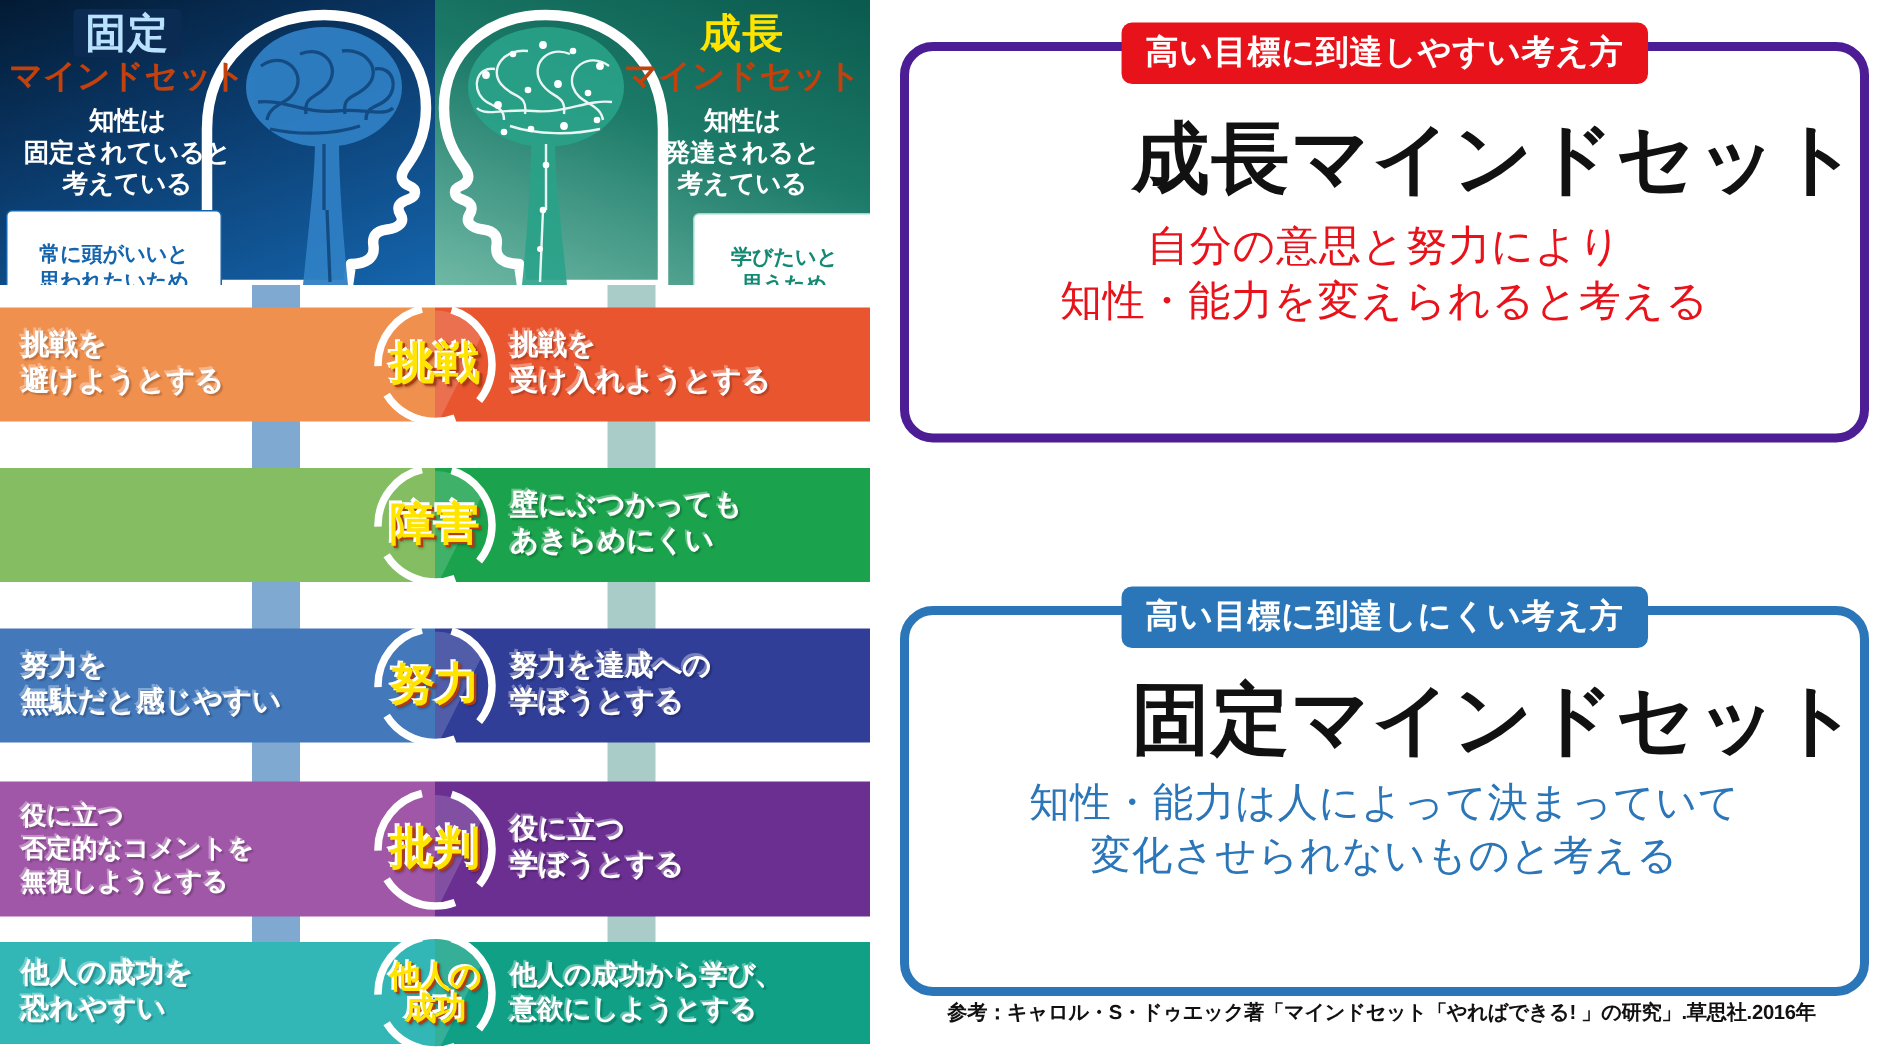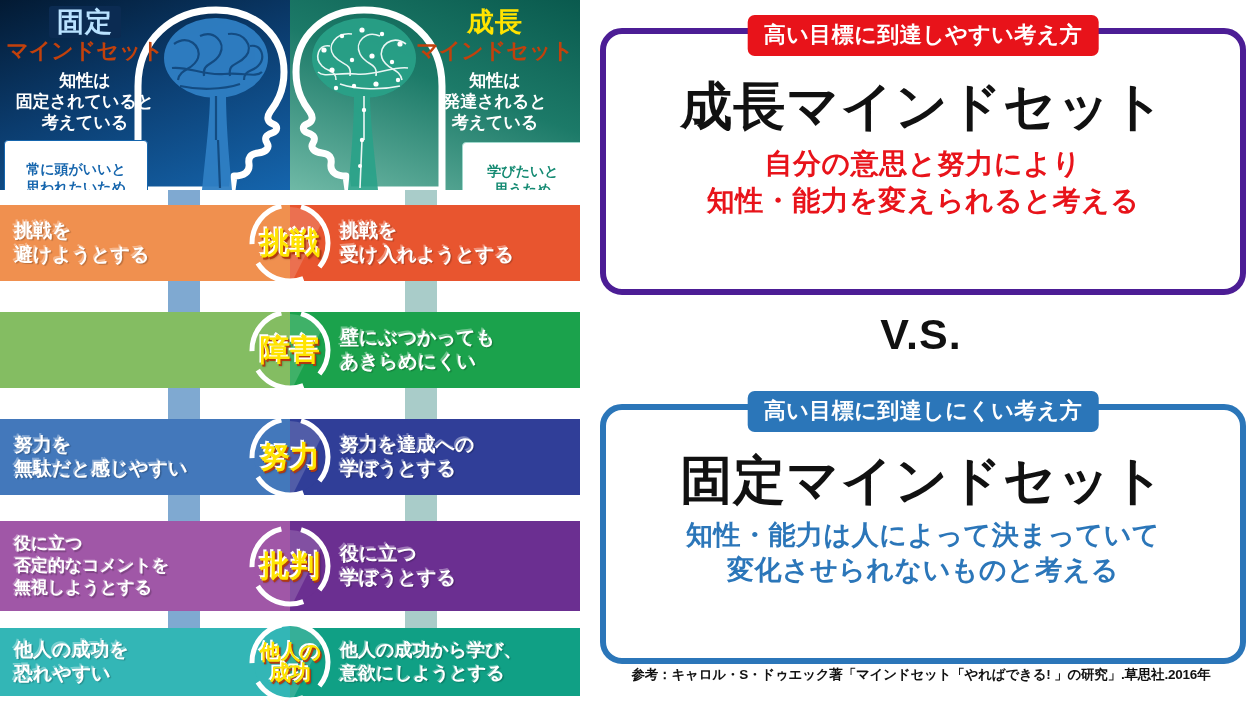--- a/index.html
+++ b/index.html
@@ -80,25 +80,25 @@
   
   #right-panel{position:absolute;left:588px;top:0;width:666px;height:703px;}
 
   .mbox{position:absolute;left:12px;width:634px;border-radius:22px;background:#ffffff;}
   .mbox .tag{
     position:absolute;top:-19px;left:50%;transform:translateX(-50%);
     color:#ffffff;font-weight:bold;font-size:22px;white-space:nowrap;
     padding:5px 16px 6px;border-radius:7px;z-index:4;letter-spacing:.5px;
   }
   .mbox .big{
-    text-align:center;font-weight:bold;color:#111111;
+    text-align:right;font-weight:bold;color:#111111;
     font-size:52px;letter-spacing:1px;line-height:1.08;
   }
   .mbox .sub{
-    text-align:center;font-weight:bold;font-size:28px;line-height:1.3;
+    text-align:center;font-weight:normal;font-size:28px;line-height:1.3;
     white-space:pre-line;letter-spacing:.5px;
   }
 
   #growth-box{top:28px;height:255px;border:6px solid #4c1d95;}
   #growth-box .tag{background:#e8131a;}
   #growth-box .big{margin-top:44px;}
   #growth-box .sub{color:#e8131a;margin-top:12px;}
 
   #fixed-box{top:404px;height:248px;border:6px solid #2b76b9;}
   #fixed-box .tag{background:#2b76b9;}
@@ -340,21 +340,20 @@
 
 <div id="right-panel">
 
   <div class="mbox" id="growth-box">
     <div class="tag">高い目標に到達しやすい考え方</div>
     <div class="big">成長マインドセット</div>
     <div class="sub">自分の意思と努力により
 知性・能力を変えられると考える</div>
   </div>
 
-  <div id="vs-label">V.S.</div>
 
   <div class="mbox" id="fixed-box">
     <div class="tag">高い目標に到達しにくい考え方</div>
     <div class="big">固定マインドセット</div>
     <div class="sub">知性・能力は人によって決まっていて
 変化させられないものと考える</div>
   </div>
 
   <div id="citation">参考：キャロル・S・ドゥエック著「マインドセット「やればできる! 」の研究」.草思社.2016年</div>
 </div>

